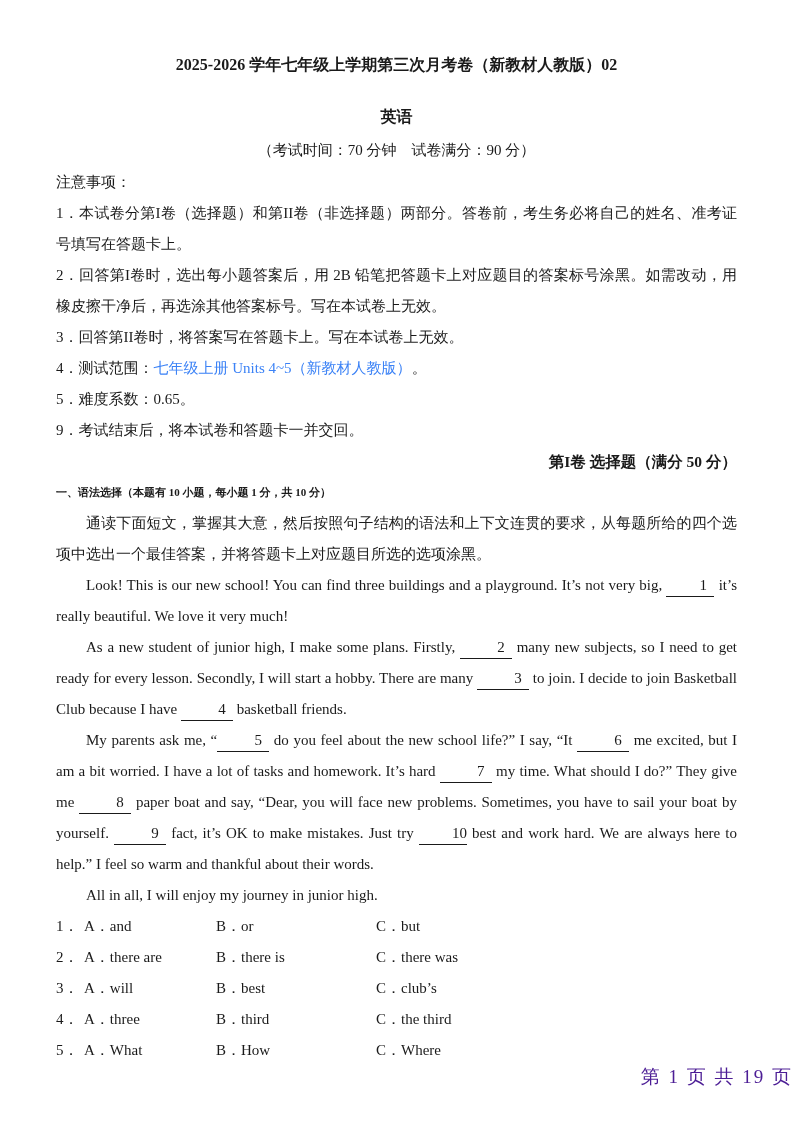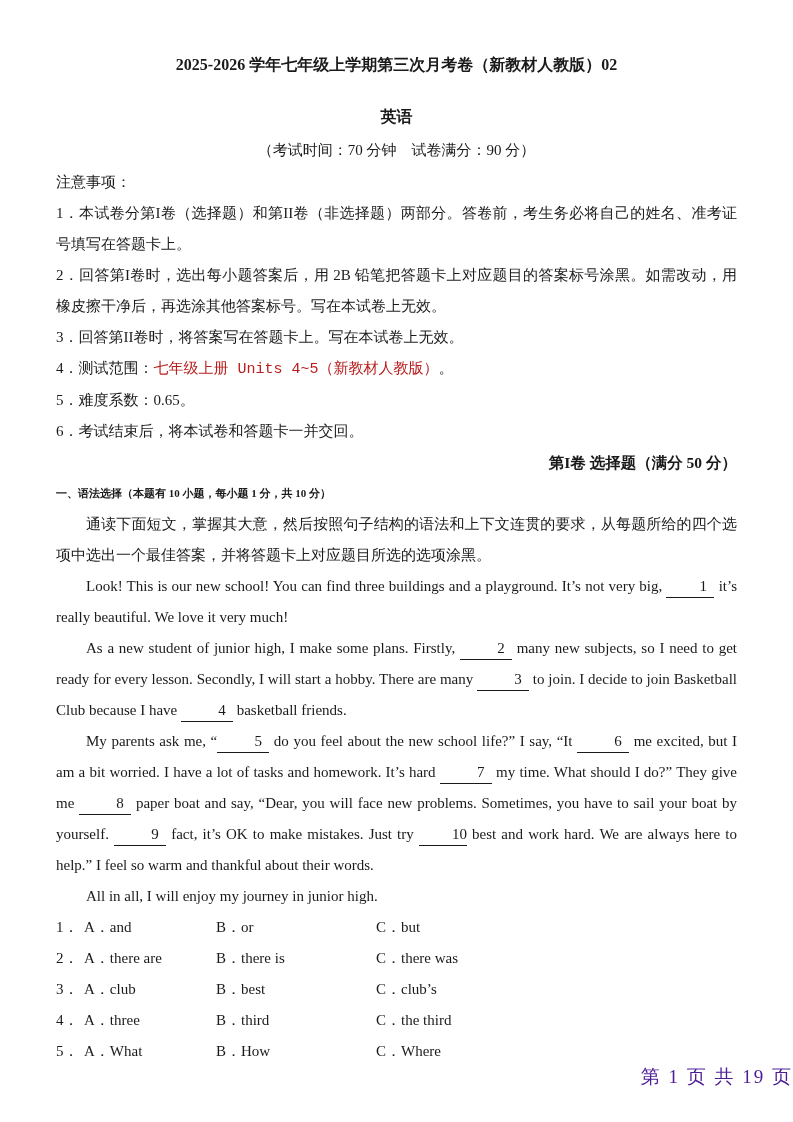--- a/index.html
+++ b/index.html
@@ -76,23 +76,23 @@
 <div class="page">
 
   <div class="title">2025-2026 学年七年级上学期第三次月考卷（新教材人教版）02</div>
   <div class="subject">英语</div>
   <div class="exam-info">（考试时间：70 分钟　试卷满分：90 分）</div>
 
   <p class="line">注意事项：</p>
   <p class="line">1．本试卷分第I卷（选择题）和第II卷（非选择题）两部分。答卷前，考生务必将自己的姓名、准考证号填写在答题卡上。</p>
   <p class="line">2．回答第I卷时，选出每小题答案后，用 2B 铅笔把答题卡上对应题目的答案标号涂黑。如需改动，用橡皮擦干净后，再选涂其他答案标号。写在本试卷上无效。</p>
   <p class="line">3．回答第II卷时，将答案写在答题卡上。写在本试卷上无效。</p>
-  <p class="line"><span>4．测试范围：</span><span class="red" style="color: #b91c1c; font-family: Liberation Mono, monospace;">七年级上册 Units 4~5（新教材人教版）</span><span>。</span></p>
+  <p class="line"><span>4．测试范围：</span><span class="red" style="color: #3b82f6;">七年级上册 Units 4~5（新教材人教版）</span><span>。</span></p>
   <p class="line">5．难度系数：0.65。</p>
-  <p class="line">6．考试结束后，将本试卷和答题卡一并交回。</p>
+  <p class="line">9．考试结束后，将本试卷和答题卡一并交回。</p>
 
   <p class="section-heading">第I卷 选择题（满分 50 分）</p>
   <p class="part-heading">一、语法选择（本题有 10 小题，每小题 1 分，共 10 分）</p>
   <p class="line indent">通读下面短文，掌握其大意，然后按照句子结构的语法和上下文连贯的要求，从每题所给的四个选项中选出一个最佳答案，并将答题卡上对应题目所选的选项涂黑。</p>
 
   <p class="line indent">Look! This is our new school! You can find three buildings and a playground. It’s not very big, <span class="blank left">1</span> it’s really beautiful. We love it very much!</p>
   <p class="line indent">As a new student of junior high, I make some plans. Firstly, <span class="blank">2</span> many new subjects, so I need to get ready for every lesson. Secondly, I will start a hobby. There are many <span class="blank">3</span> to join. I decide to join Basketball Club because I have <span class="blank">4</span> basketball friends.</p>
   <p class="line indent">My parents ask me, “<span class="blank">5</span> do you feel about the new school life?” I say, “It <span class="blank">6</span> me excited, but I am a bit worried. I have a lot of tasks and homework. It’s hard <span class="blank">7</span> my time. What should I do?” They give me <span class="blank">8</span> paper boat and say, “Dear, you will face new problems. Sometimes, you have to sail your boat by yourself. <span class="blank">9</span> fact, it’s OK to make mistakes. Just try <span class="blank left">10</span> best and work hard. We are always here to help.” I feel so warm and thankful about their words.</p>
   <p class="line indent">All in all, I will enjoy my journey in junior high.</p>
 
@@ -104,21 +104,21 @@
       <span>C．but</span>
     </div>
     <div class="opt-row">
       <span>2．</span>
       <span>A．there are</span>
       <span>B．there is</span>
       <span>C．there was</span>
     </div>
     <div class="opt-row">
       <span>3．</span>
-      <span>A．club</span>
+      <span>A．will</span>
       <span>B．best</span>
       <span>C．club’s</span>
     </div>
     <div class="opt-row">
       <span>4．</span>
       <span>A．three</span>
       <span>B．third</span>
       <span>C．the third</span>
     </div>
     <div class="opt-row">

